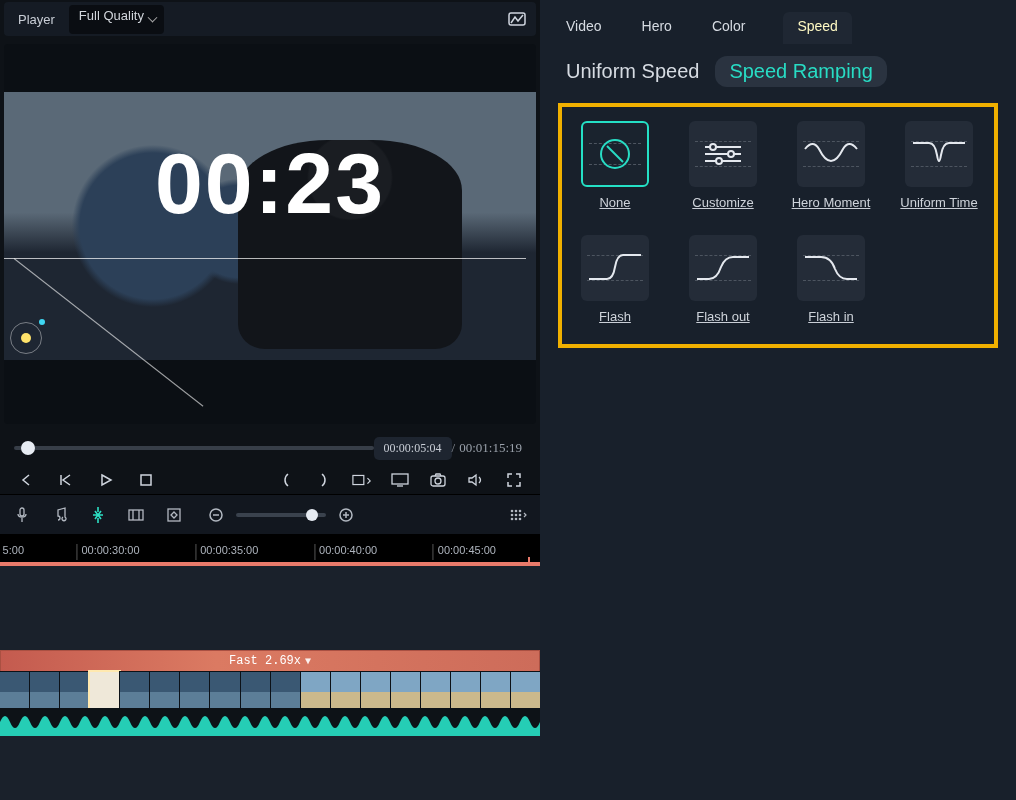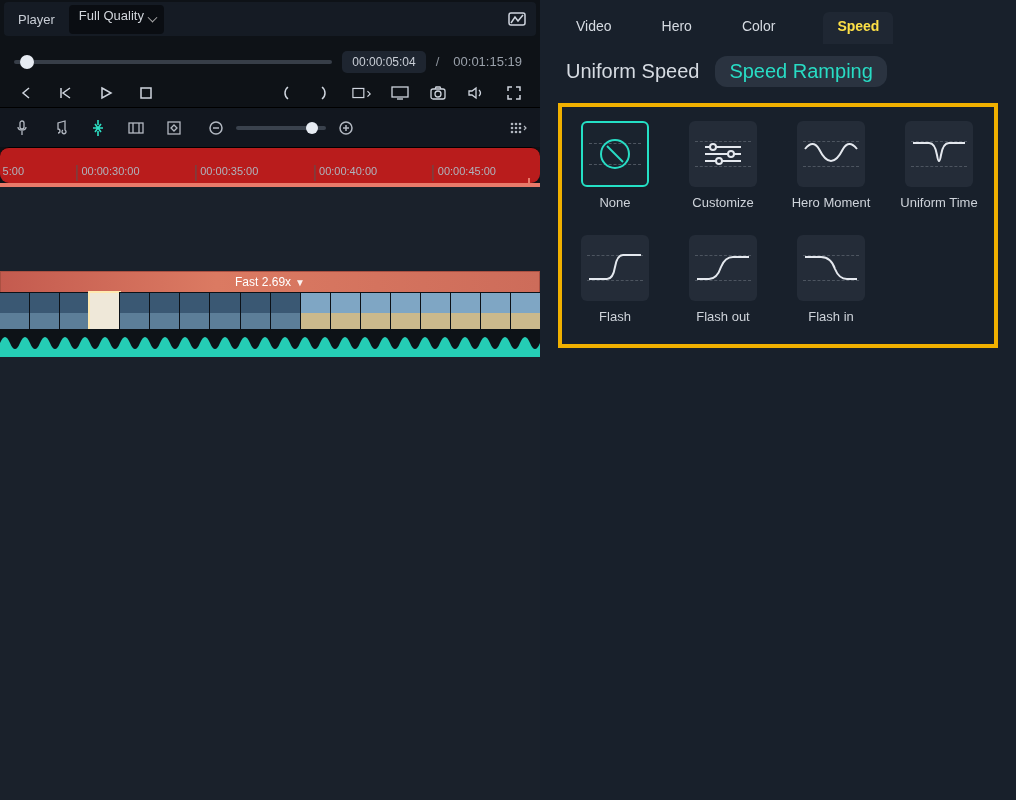--- a/index.html
+++ b/index.html
@@ -80,21 +80,21 @@
   position:absolute; right:-4px; top:-4px; width:6px; height:6px;
   background:#3fd6f2; border-radius:50%;
 }
 .big-timer {
   position: absolute; left:50%; top:34%; transform: translate(-50%,-50%);
   color:#fff; font-size:86px; font-weight:700; letter-spacing:2px;
   font-family: "Arial Black", Arial, sans-serif; white-space:nowrap;
 }
 
 .scrub {
-  display:flex; align-items:center; gap:10px; padding:0 14px; margin-top:6px;
+  display:flex; align-items:center; padding:0 14px; margin-top:12px;font-family:Liberation Serif, serif;
 }
 .scrub .track {
   flex:1; position:relative; height:4px; background:#373e48; border-radius:2px;
 }
 .scrub .thumb {
   position:absolute; left:4%; top:50%; width:14px; height:14px;
   background:#e7ecf3; border-radius:50%; transform:translate(-50%,-50%);
 }
 .scrub .time-box {
   background:#1e2530; border-radius:5px; padding:4px 10px; font-size:12px;
@@ -122,40 +122,40 @@
   width:90px; height:4px; background:#3a424d; border-radius:2px; position:relative;
 }
 .slider .knob {
   position:absolute; right:8px; top:50%; width:12px; height:12px; background:#e7ecf3;
   border-radius:50%; transform:translate(0,-50%);
 }
 .tltoolbar .spacer { flex:1; }
 
 
 .ruler {
-  height:36px; background:#b91c1c; position:relative; overflow:hidden;
+  height:28px; background:#000000; position:relative; overflow:hidden;
   border-top:1px solid #000;
-  border-radius:9px;
 }
 .tick {
   position:absolute; bottom:2px; color:#aeb4bd; font-size:11px; transform:translateX(-50%);
   border-left:1px solid #555; height:16px; padding-left:4px; line-height:12px;
 }
 .playhead-bar {
   height:4px; background:#e97a6a; position:relative;
 }
 .playhead-bar::after { content:""; position:absolute; right:10px; top:-5px; width:2px; height:14px; background:#e97a6a; }
 
 
 .tracks { flex:1; background:#1a212b; position:relative; overflow:hidden; }
 .clip-speed {
   position:absolute; left:0; right:0; top:84px; height:22px;
   background:linear-gradient(90deg,#c45b4f,#db7a62 40%,#cd6c5a);
   color:#fff; font-size:12px; display:flex; align-items:center; justify-content:center;
   border:1px solid #aa5042;
+  font-family:Liberation Mono, monospace;
 }
 .clip-speed .dd { font-size:10px; margin-left:4px; opacity:.9; }
 .clip-video {
   position:absolute; left:0; right:0; top:106px; height:36px;
   display:flex; gap:1px; background:#0e1217;
 }
 .thumb-cell {
   width:30px; background:#213040;
   background-image: linear-gradient(180deg,#3a5873 0 55%, #5c7e98 55% 100%);
   outline:1px solid #0c1117;
@@ -165,39 +165,38 @@
 .clip-audio {
   position:absolute; left:0; right:0; top:142px; height:28px;
   background:#0d1217;
 }
 .clip-audio svg { width:100%; height:100%; }
 
 
 .tabs {
   display:flex; gap:36px; padding:14px 18px 0 24px; font-size:14px;
 }
-.tab { color:#d6dbe2; padding:4px 2px 10px; position:relative;margin-left:10px; }
+.tab { color:#d6dbe2; padding:4px 2px 10px; position:relative; }
 .tab.active {
-  color:#fde047;
+  color:#fef9c3;
   background:#1f2733; border-radius:6px 6px 0 0; padding:6px 14px 10px;
   margin-top:-2px;
-  font-weight:bold;
 }
 .subtabs {
   display:flex; gap:14px; padding:12px 0 16px 24px;
 }
 .subtab { color:#d6dbe2; font-size:20px; padding:4px 2px; }
 .subtab.chip {
   background:#2a3340; color:#28dcc4; border-radius:12px; padding:4px 14px;
 }
 .preset-box {
   margin:0 18px; border:4px solid #f0b000; padding:14px 12px 20px;
 }
 .preset-grid {
-  display:grid; grid-template-columns: repeat(4, 82px); gap:24px 26px;
+  display:grid; grid-template-columns: repeat(4, 82px); gap:24px 26px;text-decoration:underline;
 }
 .preset { display:flex; flex-direction:column; align-items:center; gap:8px; }
 .preset .thumb {
   width:68px; height:66px; background:#242c38; border-radius:6px;
   display:flex; align-items:center; justify-content:center;
   position:relative;
 }
 .preset .thumb::before {
   content:""; position:absolute; left:6px; right:6px; top:20px; border-top:1px dashed #4d5560;
 }
@@ -221,20 +220,32 @@
     <div class="pill">Full Quality</div>
     <div class="spacer"></div>
     <span class="chart-icon">
       <svg width="18" height="14" viewBox="0 0 18 14" fill="none" stroke="#cfd5de" stroke-width="1.5">
         <rect x="1" y="1" width="16" height="12" rx="2"></rect>
         <path d="M3 11 L7 5 L10 9 L15 3"></path>
       </svg>
     </span>
   </div>
 
+  <div class="preview">
+    <div class="video">
+      <div class="video-scene"></div>
+      <div class="person"></div>
+      <div class="overlay-line"></div>
+      <div class="overlay-diag"></div>
+      <div class="sunburst">
+          <span class="dot"></span>
+        </div>
+      <div class="big-timer">00:23</div>
+    </div>
+  </div>
 
   <div class="scrub">
     <div class="track">
         <div class="thumb"></div>
       </div>
     <div class="time-box">00:00:05:04</div>
     <span class="slash">/</span>
     <div class="total">00:01:15:19</div>
   </div>
 

